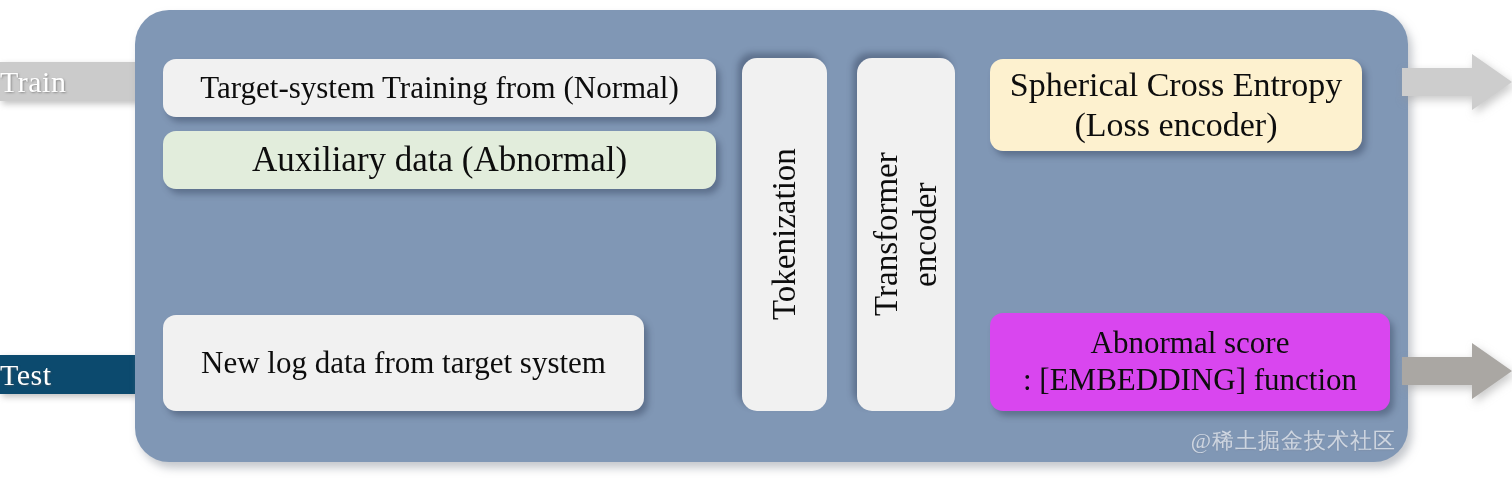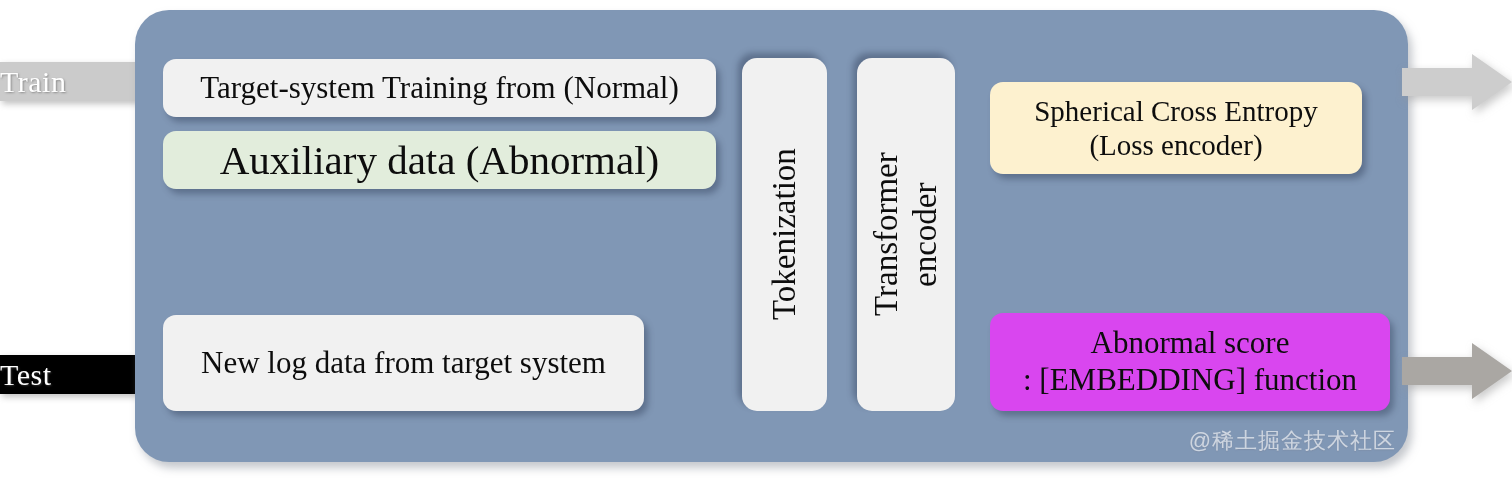--- a/index.html
+++ b/index.html
@@ -37,21 +37,21 @@
     filter: drop-shadow(2px 3px 3px rgba(120,120,120,0.45));
   }
   .phase-bar.train {
     top: 62px;
     width: 150px;
     background: #cbcbcb;
   }
   .phase-bar.test {
     top: 355px;
     width: 150px;
-    background: #000000;
+    background: #0c4a6e;
   }
 
   
   .pipeline {
     position: absolute;
     left: 135px;
     top: 10px;
     width: 1273px;
     height: 452px;
     background: #8097b5;
@@ -78,21 +78,21 @@
   .card.cream  { background: #fdf1cf; }
   .card.peach  { background: #d946ef; }
 
   
   .card.train-data {
     left: 28px;  top: 49px;  width: 553px;  height: 58px;
     font-size: 31px;
   }
   .card.aux-data {
     left: 28px;  top: 121px; width: 553px;  height: 58px;
-    font-size: 41px;
+    font-size: 35px;
   }
   .card.new-log {
     left: 28px;  top: 305px; width: 481px;  height: 96px;
     font-size: 31px;
   }
 
   .card.vertical {
     writing-mode: vertical-rl;
     transform: rotate(180deg);
     border-radius: 15px;
@@ -102,22 +102,21 @@
     font-size: 33px;
   }
   .card.encoder {
     left: 722px; top: 48px; width: 98px; height: 353px;
     font-size: 33px;
   }
   .card.encoder .vline { display: block; }
 
   .card.loss {
     left: 855px; top: 49px; width: 372px; height: 92px;
-    font-size: 29px;
-    margin-top: 23px;
+    font-size: 34px;
   }
   .card.score {
     left: 855px; top: 303px; width: 400px; height: 98px;
     font-size: 31px;
   }
 
   .card .stack { display: block; }
   .card .stack span { display: block; }
 
   
@@ -130,21 +129,21 @@
   .out-arrow.top    { left: 1402px; top: 54px;  }
   .out-arrow.bottom { left: 1402px; top: 343px; }
 
   
   .watermark {
     position: absolute;
     right: 12px;
     bottom: 6px;
     font-size: 22px;
     color: rgba(255,255,255,0.62);
-    font-family: Liberation Sans, sans-serif;
+    font-family: Liberation Serif, serif;
     letter-spacing: 1px;
     text-shadow: 0 1px 1px rgba(120,130,150,0.35);
     pointer-events: none;
     margin-left: 10px;
   }
 </style>
 </head>
 <body>
 
 <div id="diagram">

